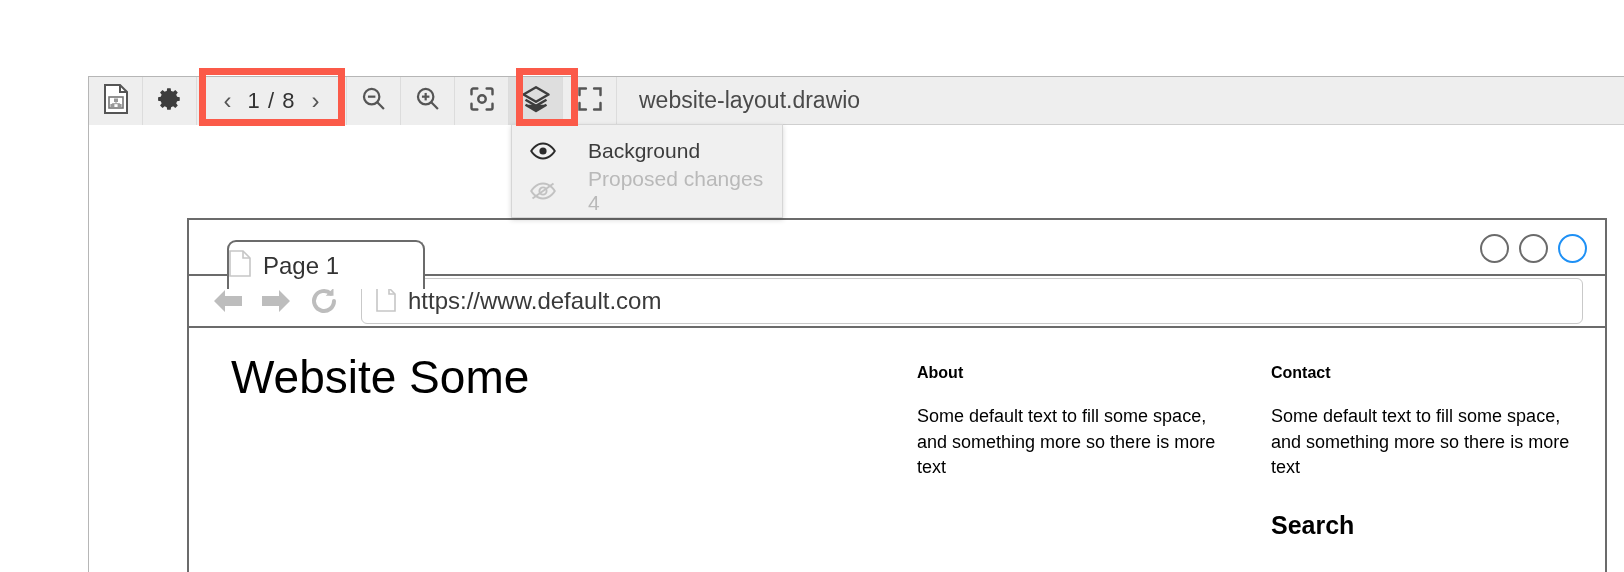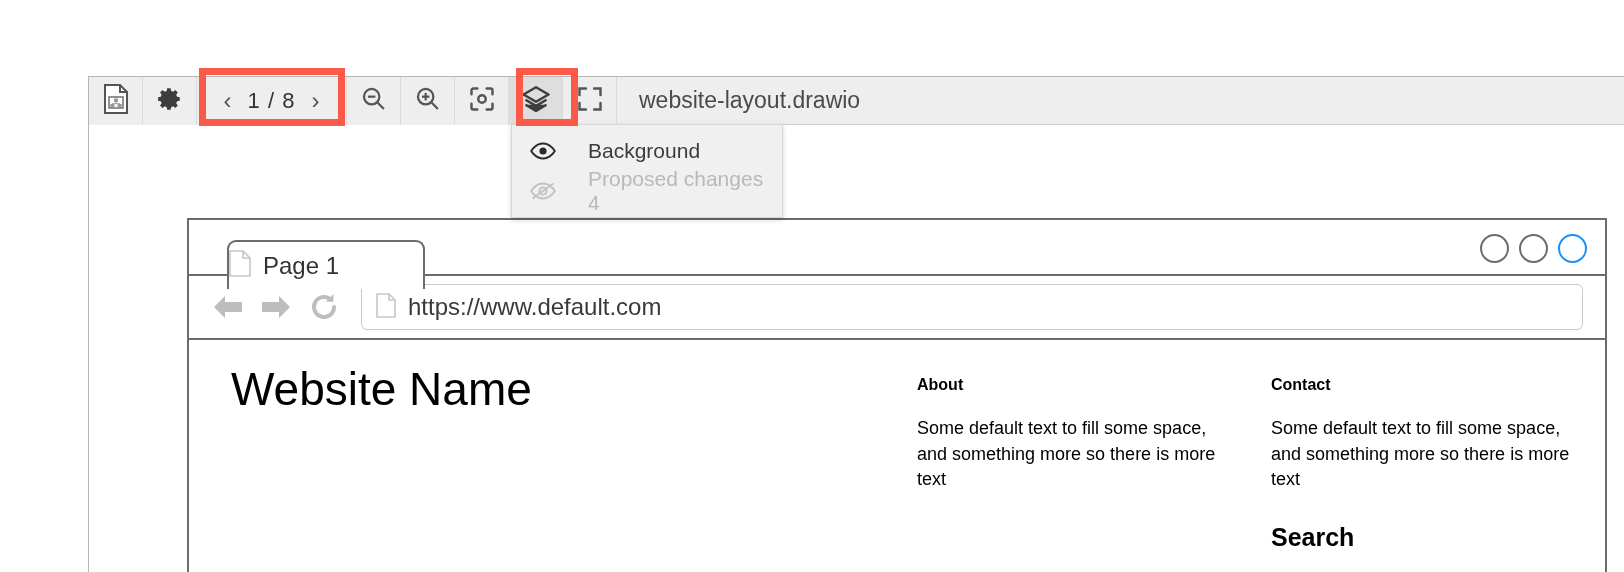--- a/index.html
+++ b/index.html
@@ -111,21 +111,21 @@
   }
   .tab-label { font-size: 24px; color: #333; }
   .win-dots {
     position:absolute; right: 18px; top: 14px;
     display:flex; gap: 10px; z-index: 2;
   }
   .dot { width: 29px; height: 29px; border-radius: 50%; border: 2px solid #6b6b6b; }
   .dot.blue { border-color: #1e90f5; }
 
   .urlbar-row {
-    position: relative; height: 64px;
+    position: relative; height: 52px;
     border-bottom: 2px solid #6b6b6b;
     display:flex; align-items:center;
     padding: 0 22px 0 22px;
     gap: 14px;
   }
   .nav-ico { width: 34px; height: 30px; display:flex; align-items:center; justify-content:center; }
   .urlfield {
     flex: 1; height: 46px;
     border: 1px solid #c9c9c9;
     border-radius: 6px;
@@ -295,21 +295,21 @@
             <svg width="20" height="25" viewBox="0 0 20 25">
               <path d="M1 1h12l6 6v17H1z" fill="#fff" stroke="#c6c6c6" stroke-width="1.6"></path>
               <path d="M13 1v6h6" fill="none" stroke="#c6c6c6" stroke-width="1.6"></path>
             </svg>
           </span>
           <span class="url-text">https://www.default.com</span>
         </div>
       </div>
 
       <div class="pagebody">
-        <div class="site-title">Website Name</div>
+        <div class="site-title">Website Some</div>
 
         <div class="col" id="col-about">
           <h3>About</h3>
           <p>Some default text to fill some space, and something more so there is more text</p>
         </div>
 
         <div class="col" id="col-contact">
           <h3>Contact</h3>
           <p>Some default text to fill some space, and something more so there is more text</p>
           <div class="search-label">Search</div>

